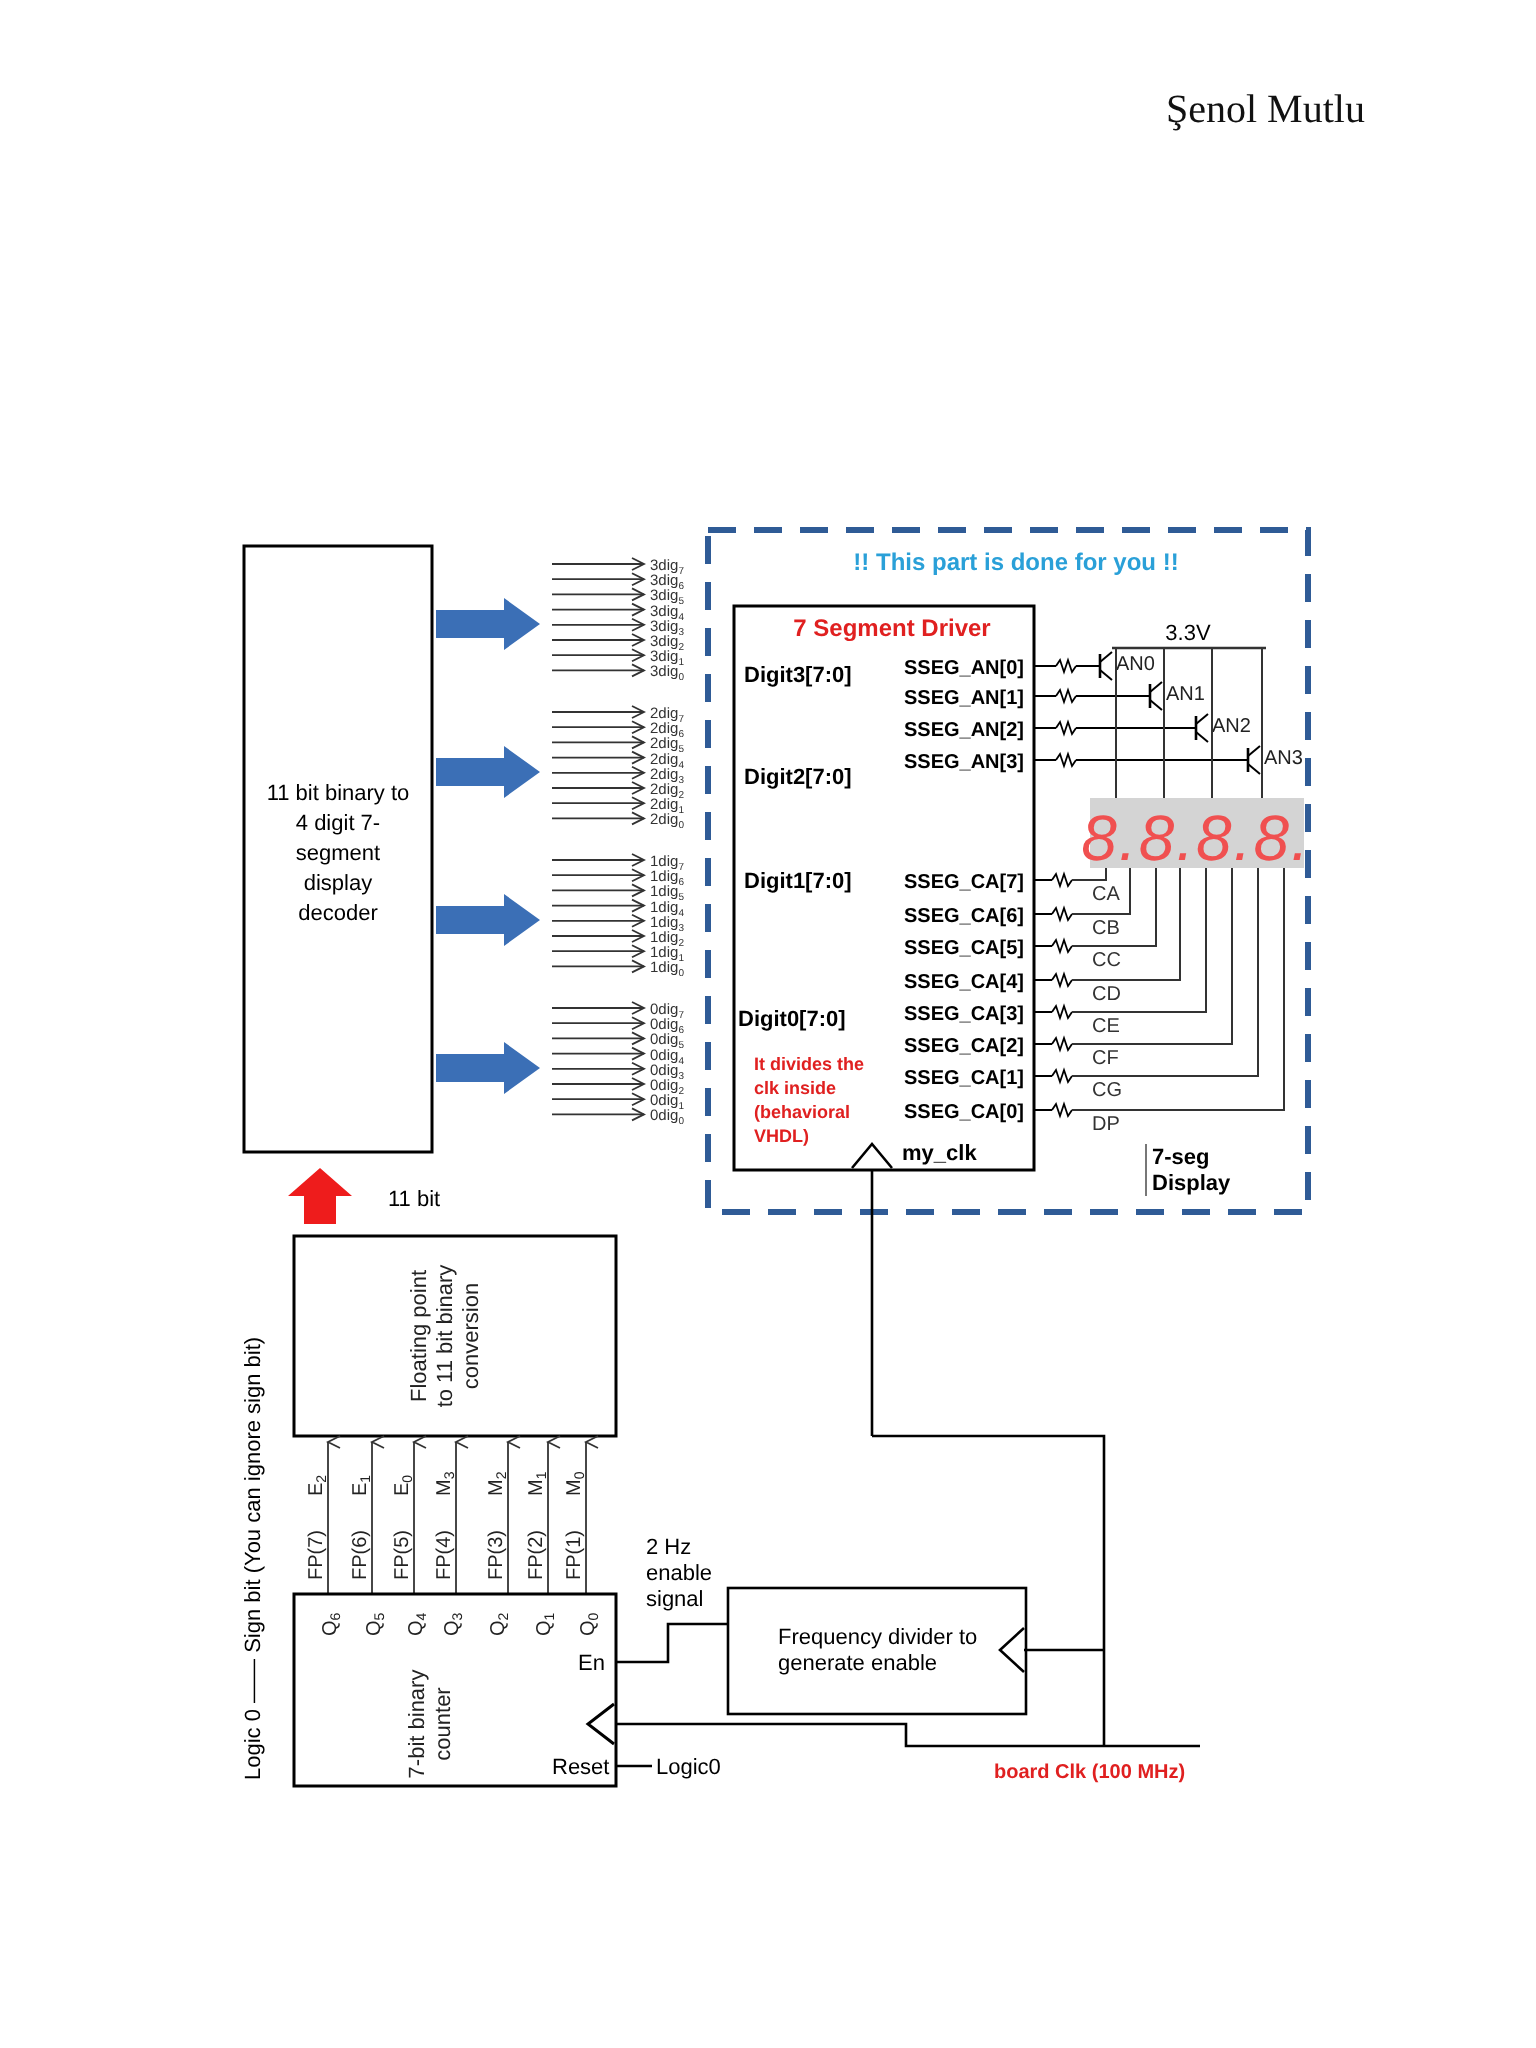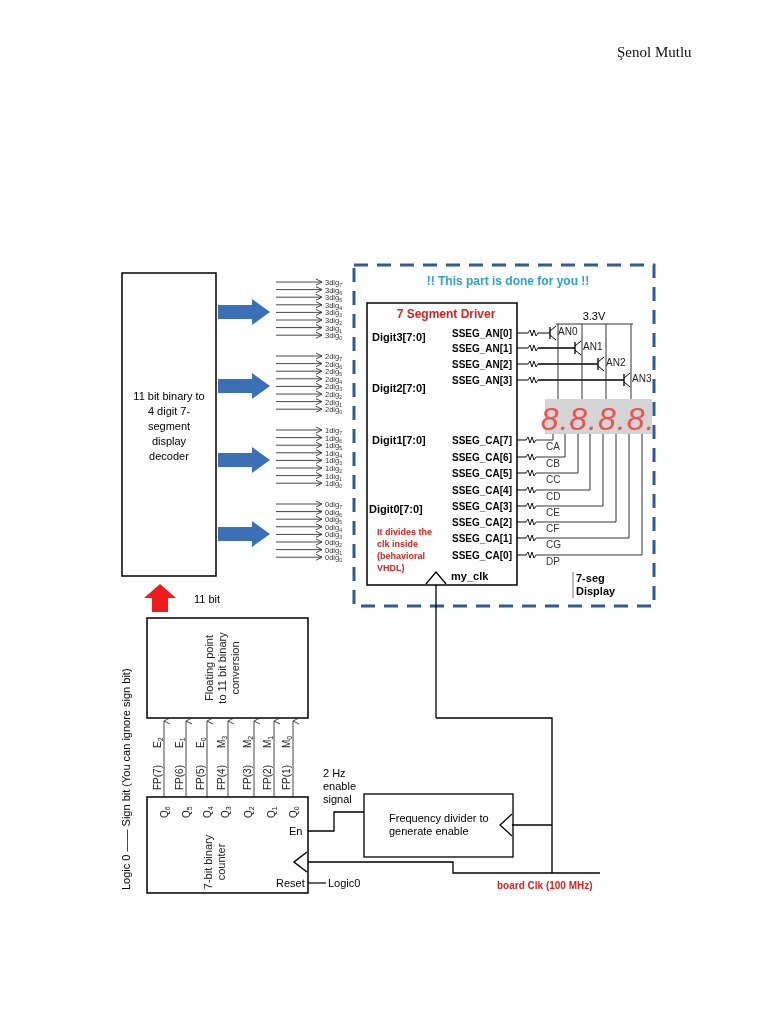--- a/index.html
+++ b/index.html
@@ -1,18 +1,18 @@
 <!DOCTYPE html>
 <html><head>
 <meta charset="utf-8">
 <style>
   html, body { margin: 0; padding: 0; background: #ffffff; }
   body { width: 768px; height: 1024px; position: relative; overflow: hidden; font-family: "Liberation Sans", sans-serif; color: #000; }
   #canvas { position: absolute; left: 0; top: 0; }
-  .author { position: absolute; left: 617px; top: 44px; font-family: "Liberation Serif", serif; font-size: 15px; color: #111; }
+  .author { position: absolute; left: 583px; top: 44px; font-family: "Liberation Serif", serif; font-size: 20px; color: #111; }
   svg text { font-family: "Liberation Sans", sans-serif; }
   .lbl { font-size: 11px; fill: #000; }
   .bold { font-weight: bold; }
   .red { fill: #e02020; }
   .blue { fill: #2aa0d8; }
 </style>
 </head>
 <body>
 
 <div class="author">Şenol Mutlu</div>

